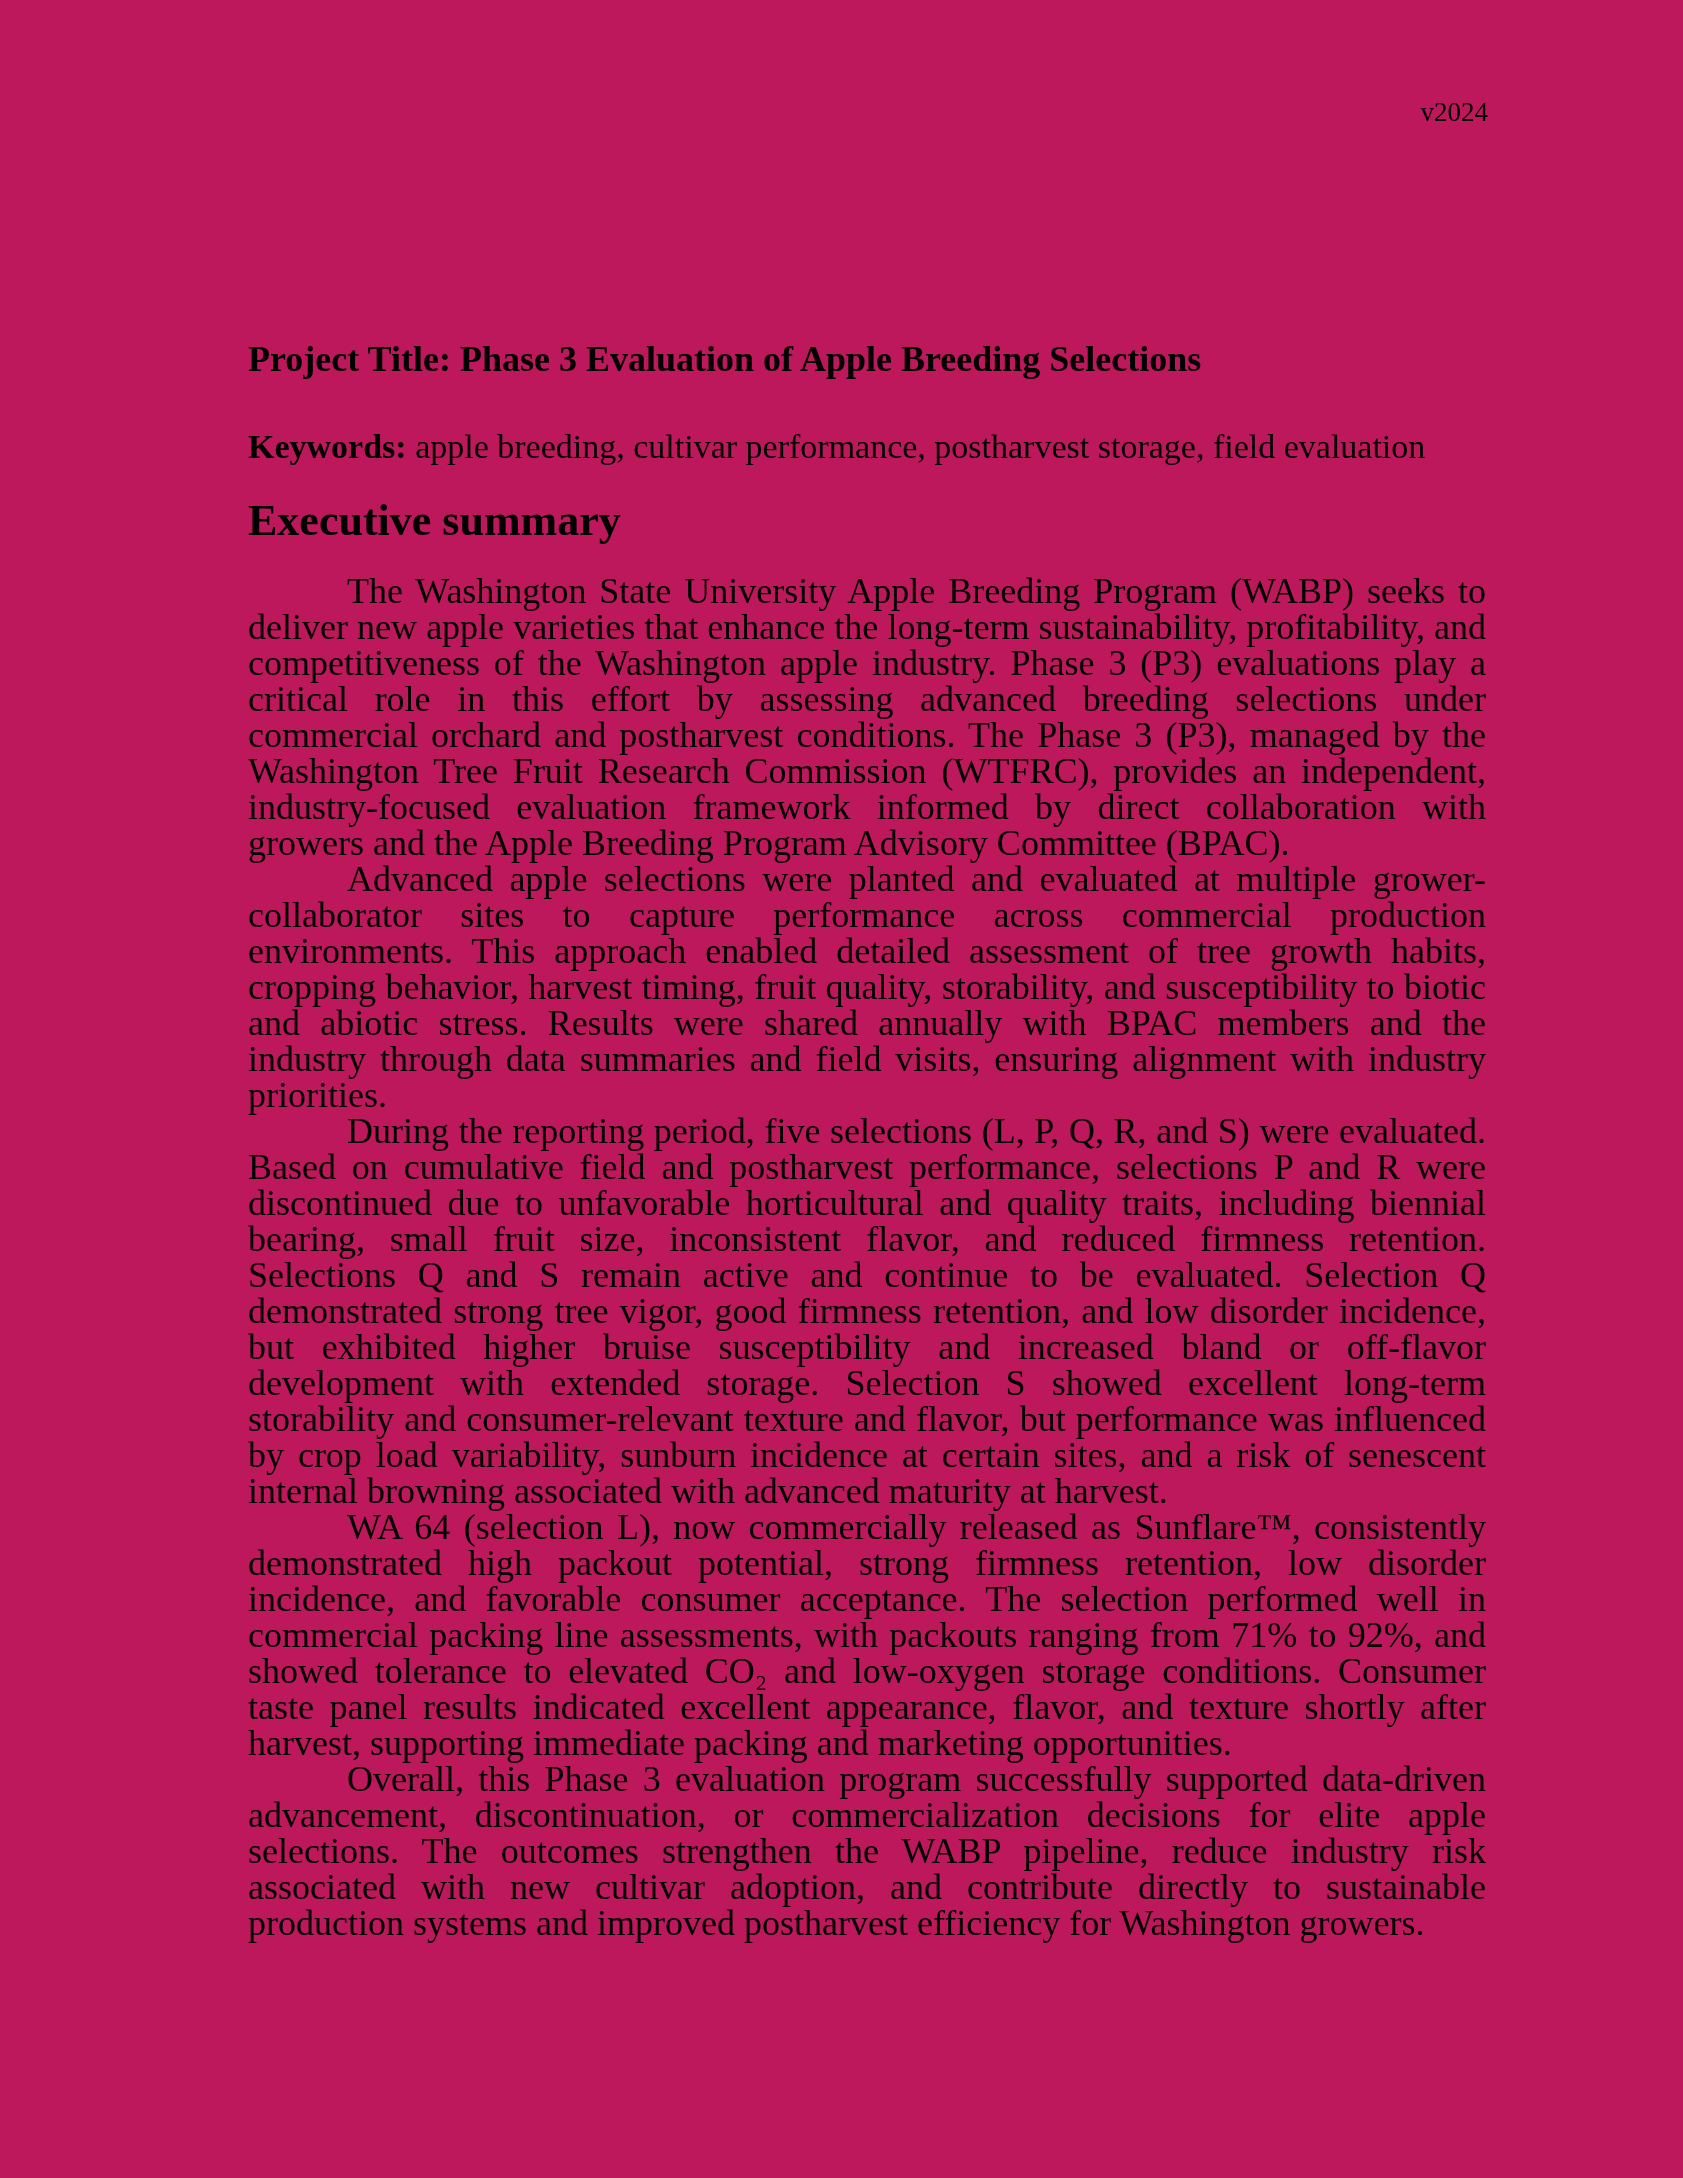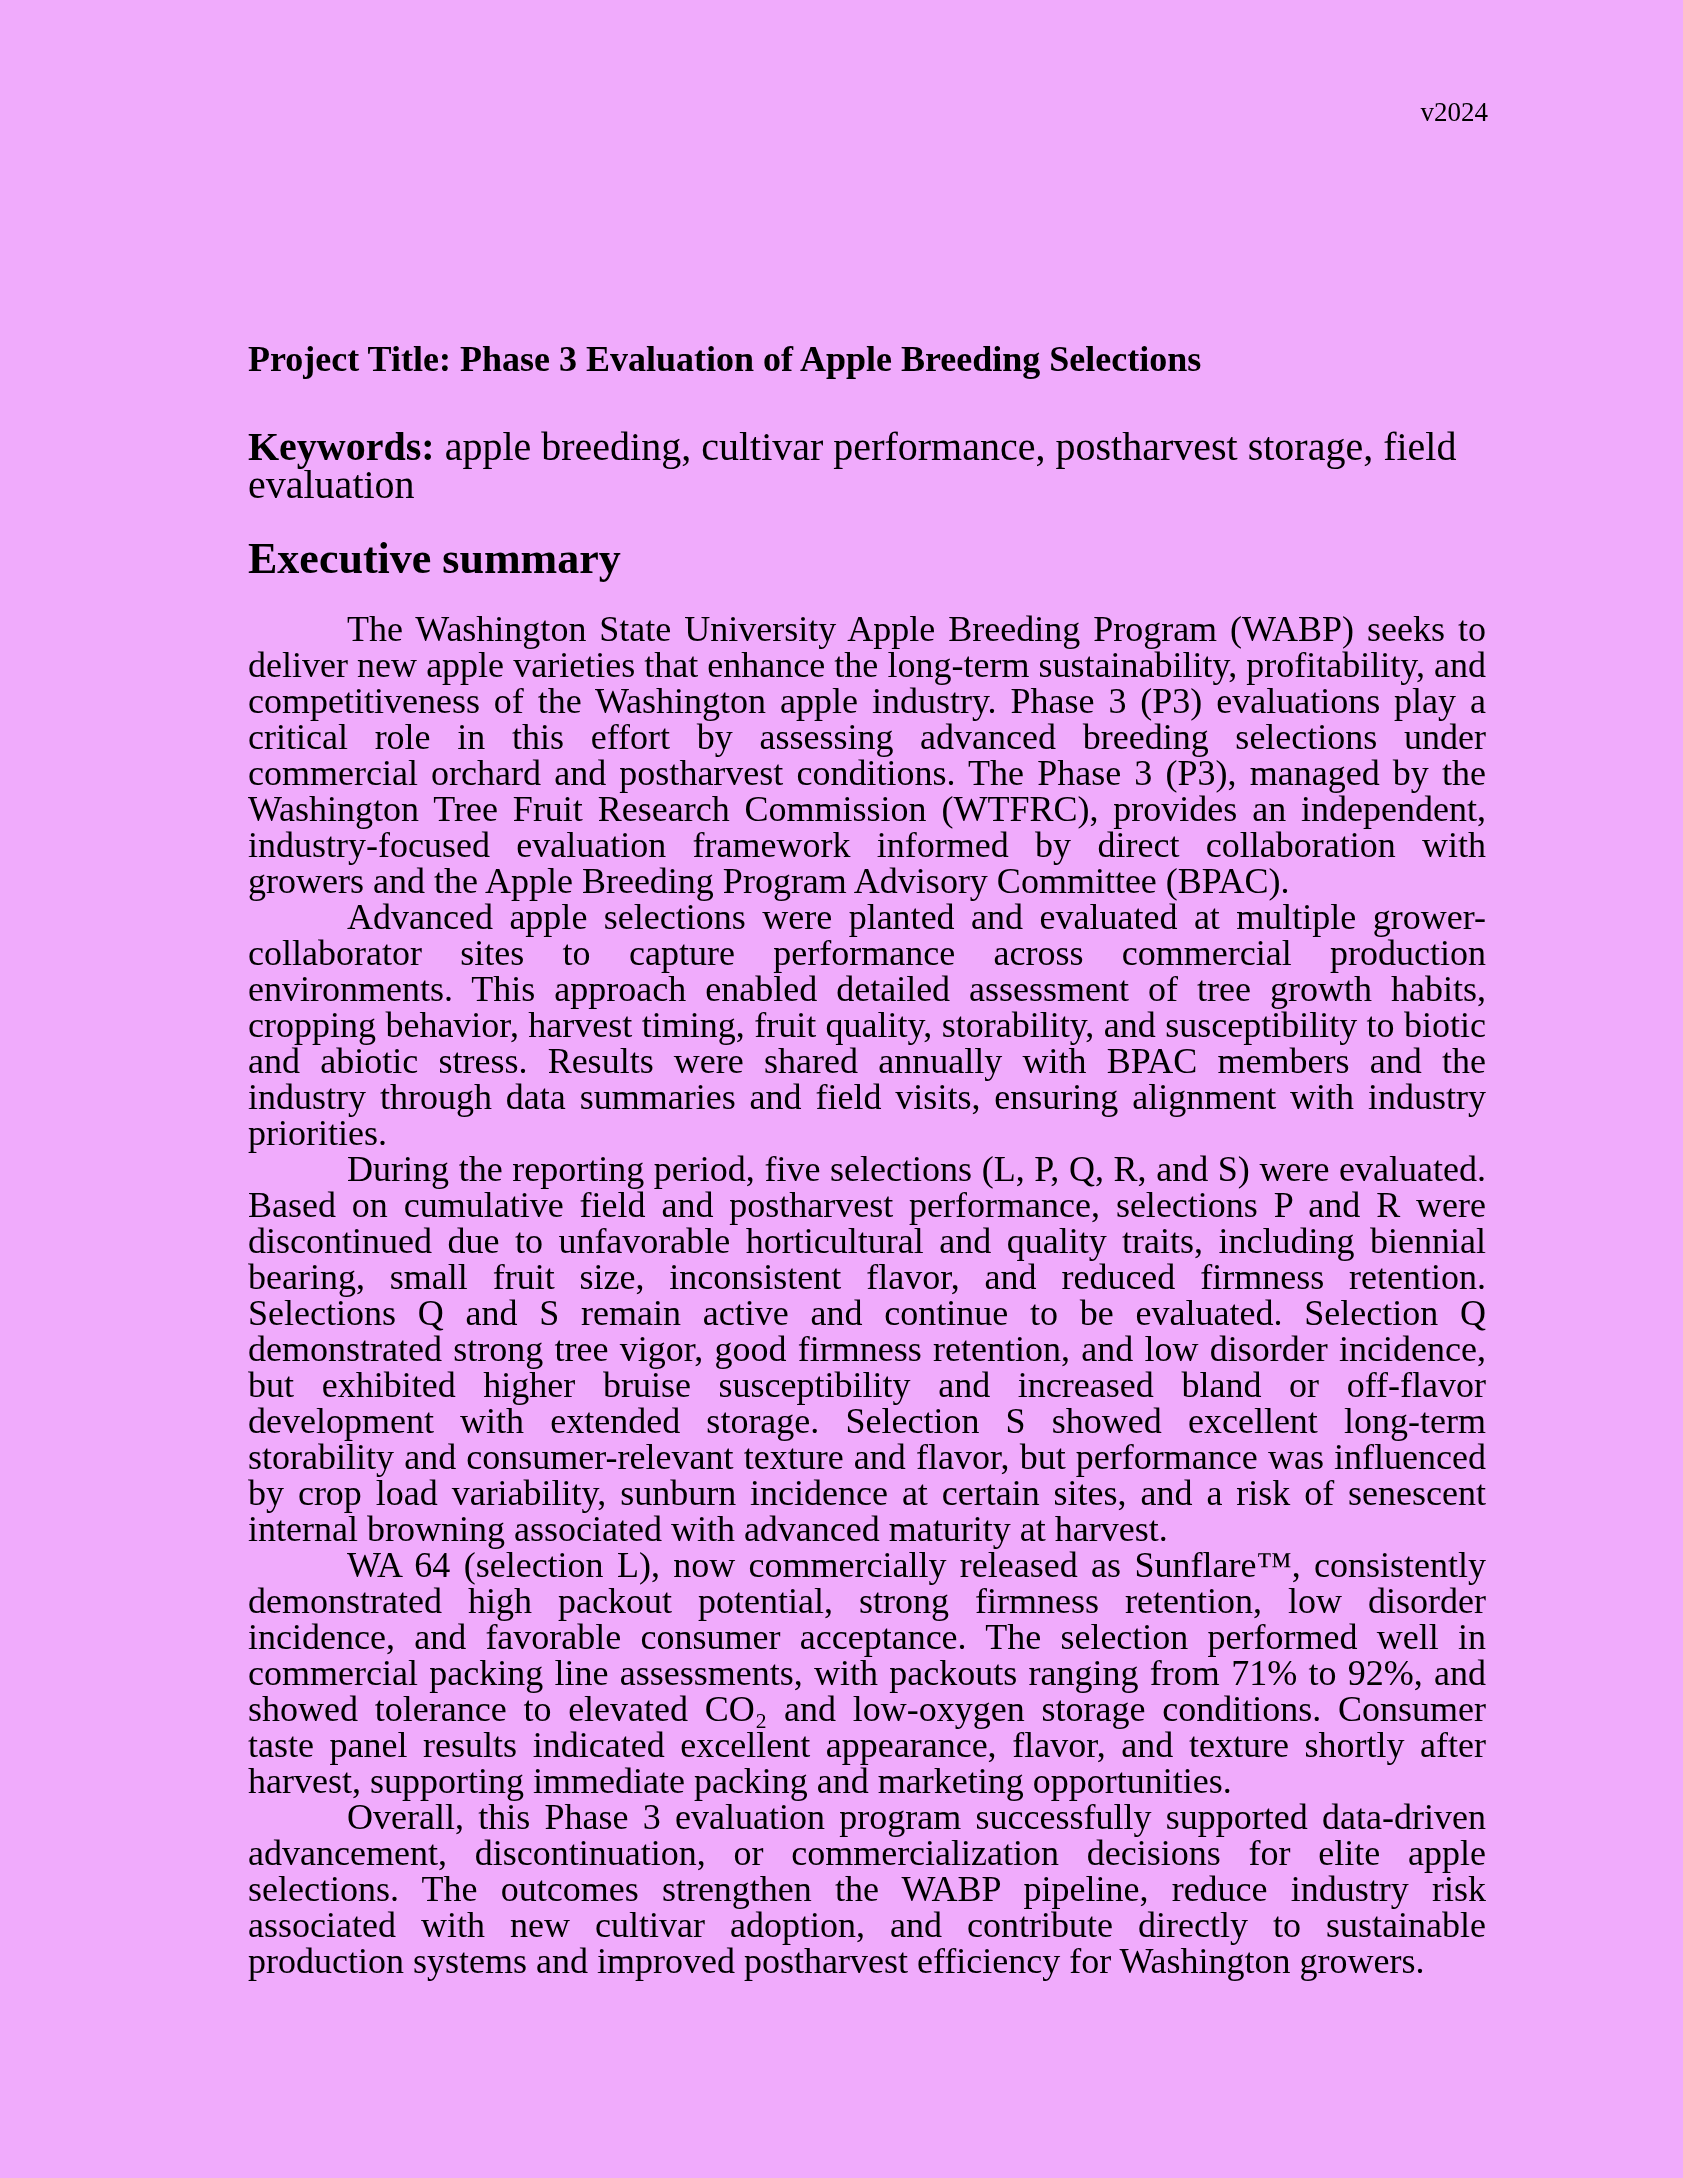--- a/index.html
+++ b/index.html
@@ -4,21 +4,21 @@
 <style>
   html, body {
     margin: 0;
     padding: 0;
     background: #ffffff;
   }
   .page {
     position: relative;
     width: 1683px;
     height: 2178px;
-    background: #f0abfc;
+    background: #be185d;
     color: #000000;
     font-family: "Liberation Serif", "DejaVu Serif", serif;
     overflow: hidden;
   }
   .version {
     position: absolute;
     top: 97px;
     left: 248px;
     width: 1240px;
     text-align: right;
@@ -31,21 +31,21 @@
     top: 335px;
     width: 1238px;
   }
   .doc-title {
     font-size: 36px;
     font-weight: bold;
     line-height: 48px;
     margin: 0 0 45px 0;
   }
   .keywords-line {
-    font-size: 40px;
+    font-size: 34px;
     line-height: 38px;
     margin: 16px 0 36px 0;
   }
   .keywords-label {
     font-weight: bold;
   }
   .section-heading {
     font-size: 44px;
     line-height: 38px;
     font-weight: bold;

